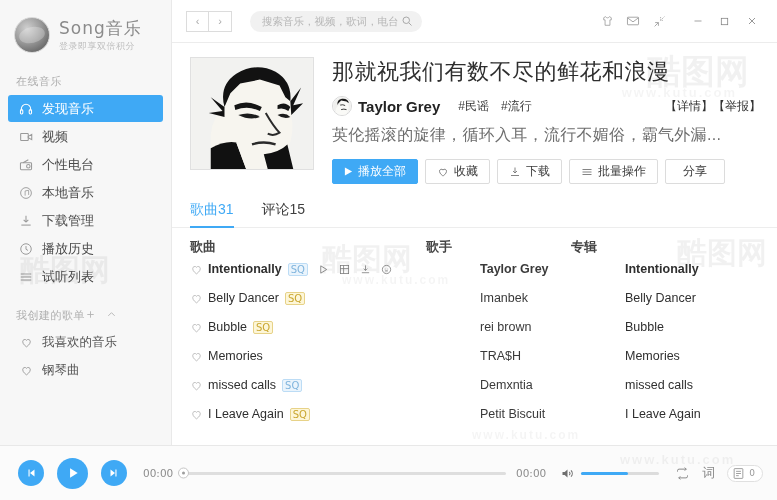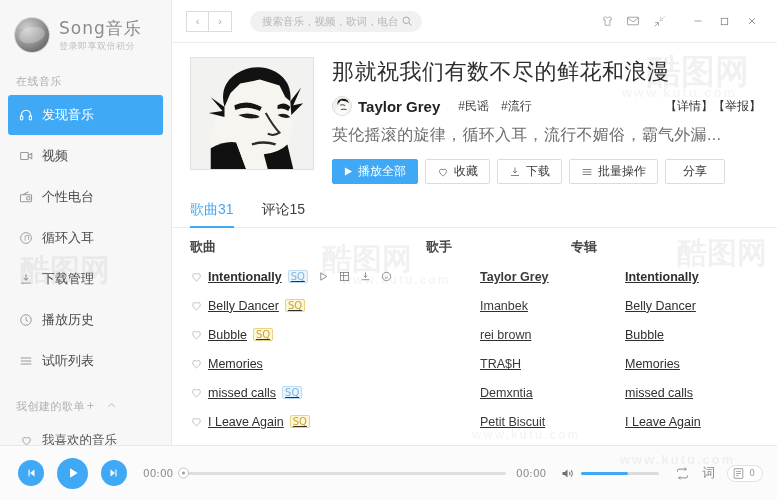--- a/index.html
+++ b/index.html
@@ -57,21 +57,21 @@
   }
   .nav-group-title.with-actions {
     display: flex; align-items: center; 
     padding-right: 16px;
   }
   .grp-actions { display: flex; gap: 10px; color: #b4b4b4; font-size: 13px; }
   .grp-actions span { cursor: pointer; line-height: 1; }
 
   .nav-item {
     display: flex; align-items: center;
-    height: 40px;
+    height: 27px;
     margin: 1px 8px 1px 8px;
     padding-left: 9px;
     border-radius: 3px;
     font-size: 13px; color: #4a4a4a;
     cursor: pointer; white-space: nowrap;
   }
   .nav-item .nav-ico {
     width: 18px; height: 16px; flex: none;
     display: flex; align-items: center; justify-content: center;
     margin-right: 7px; color: #9a9a9a;
@@ -200,23 +200,23 @@
   
   .list-wrap { position: relative; height: 206px; overflow: hidden; }
   .list-head {
     display: flex; padding: 10px 0 6px 18px;
     font-size: 13px; color: #454545; font-weight: bold;
   }
   .col-song { width: 236px; }
   .col-artist { width: 145px; }
   .col-album { flex: 1; }
   .row {
-    display: flex; align-items: center;
+    display: flex; align-items: flex-start;
     height: 29px; padding-left: 18px;
-    font-size: 12.5px; color: #2f2f2f; text-decoration: underline;
+    font-size: 12.5px; color: #2f2f2f;
   }
   .row.hovered { }
   .cell-song { width: 290px; display: flex; align-items: center; min-width: 0; }
   .cell-artist { width: 145px; color: #3a3a3a; }
   .cell-album { flex: 1; color: #2f2f2f; }
   .row.first .cell-song .sname,
   .row.first .cell-artist,
   .row.first .cell-album { font-weight: bold; }
   .heart { color: #b9b9b9; margin-right: 5px; display: flex; flex: none; }
   .sname { white-space: nowrap; overflow: hidden; text-overflow: ellipsis; }
@@ -341,21 +341,21 @@
     </div>
 
 
     <div class="nav-item">
       <span class="nav-ico">
         <svg width="14" height="14" viewBox="0 0 24 24" fill="none" stroke="currentColor" stroke-width="1.6">
           <circle cx="12" cy="12" r="9.2"></circle>
           <path d="M10.5 16.5V8.5l6-1.2v8" stroke-width="1.4"></path>
         </svg>
       </span>
-      <span>循环入耳</span>
+      <span>本地音乐</span>
     </div>
 
     <div class="nav-item">
       <span class="nav-ico">
         <svg width="14" height="14" viewBox="0 0 24 24" fill="none" stroke="currentColor" stroke-width="1.8">
           <path d="M12 3v11m0 0l-4-4m4 4l4-4"></path>
           <path d="M4 19h16"></path>
         </svg>
       </span>
       <span>下载管理</span>

